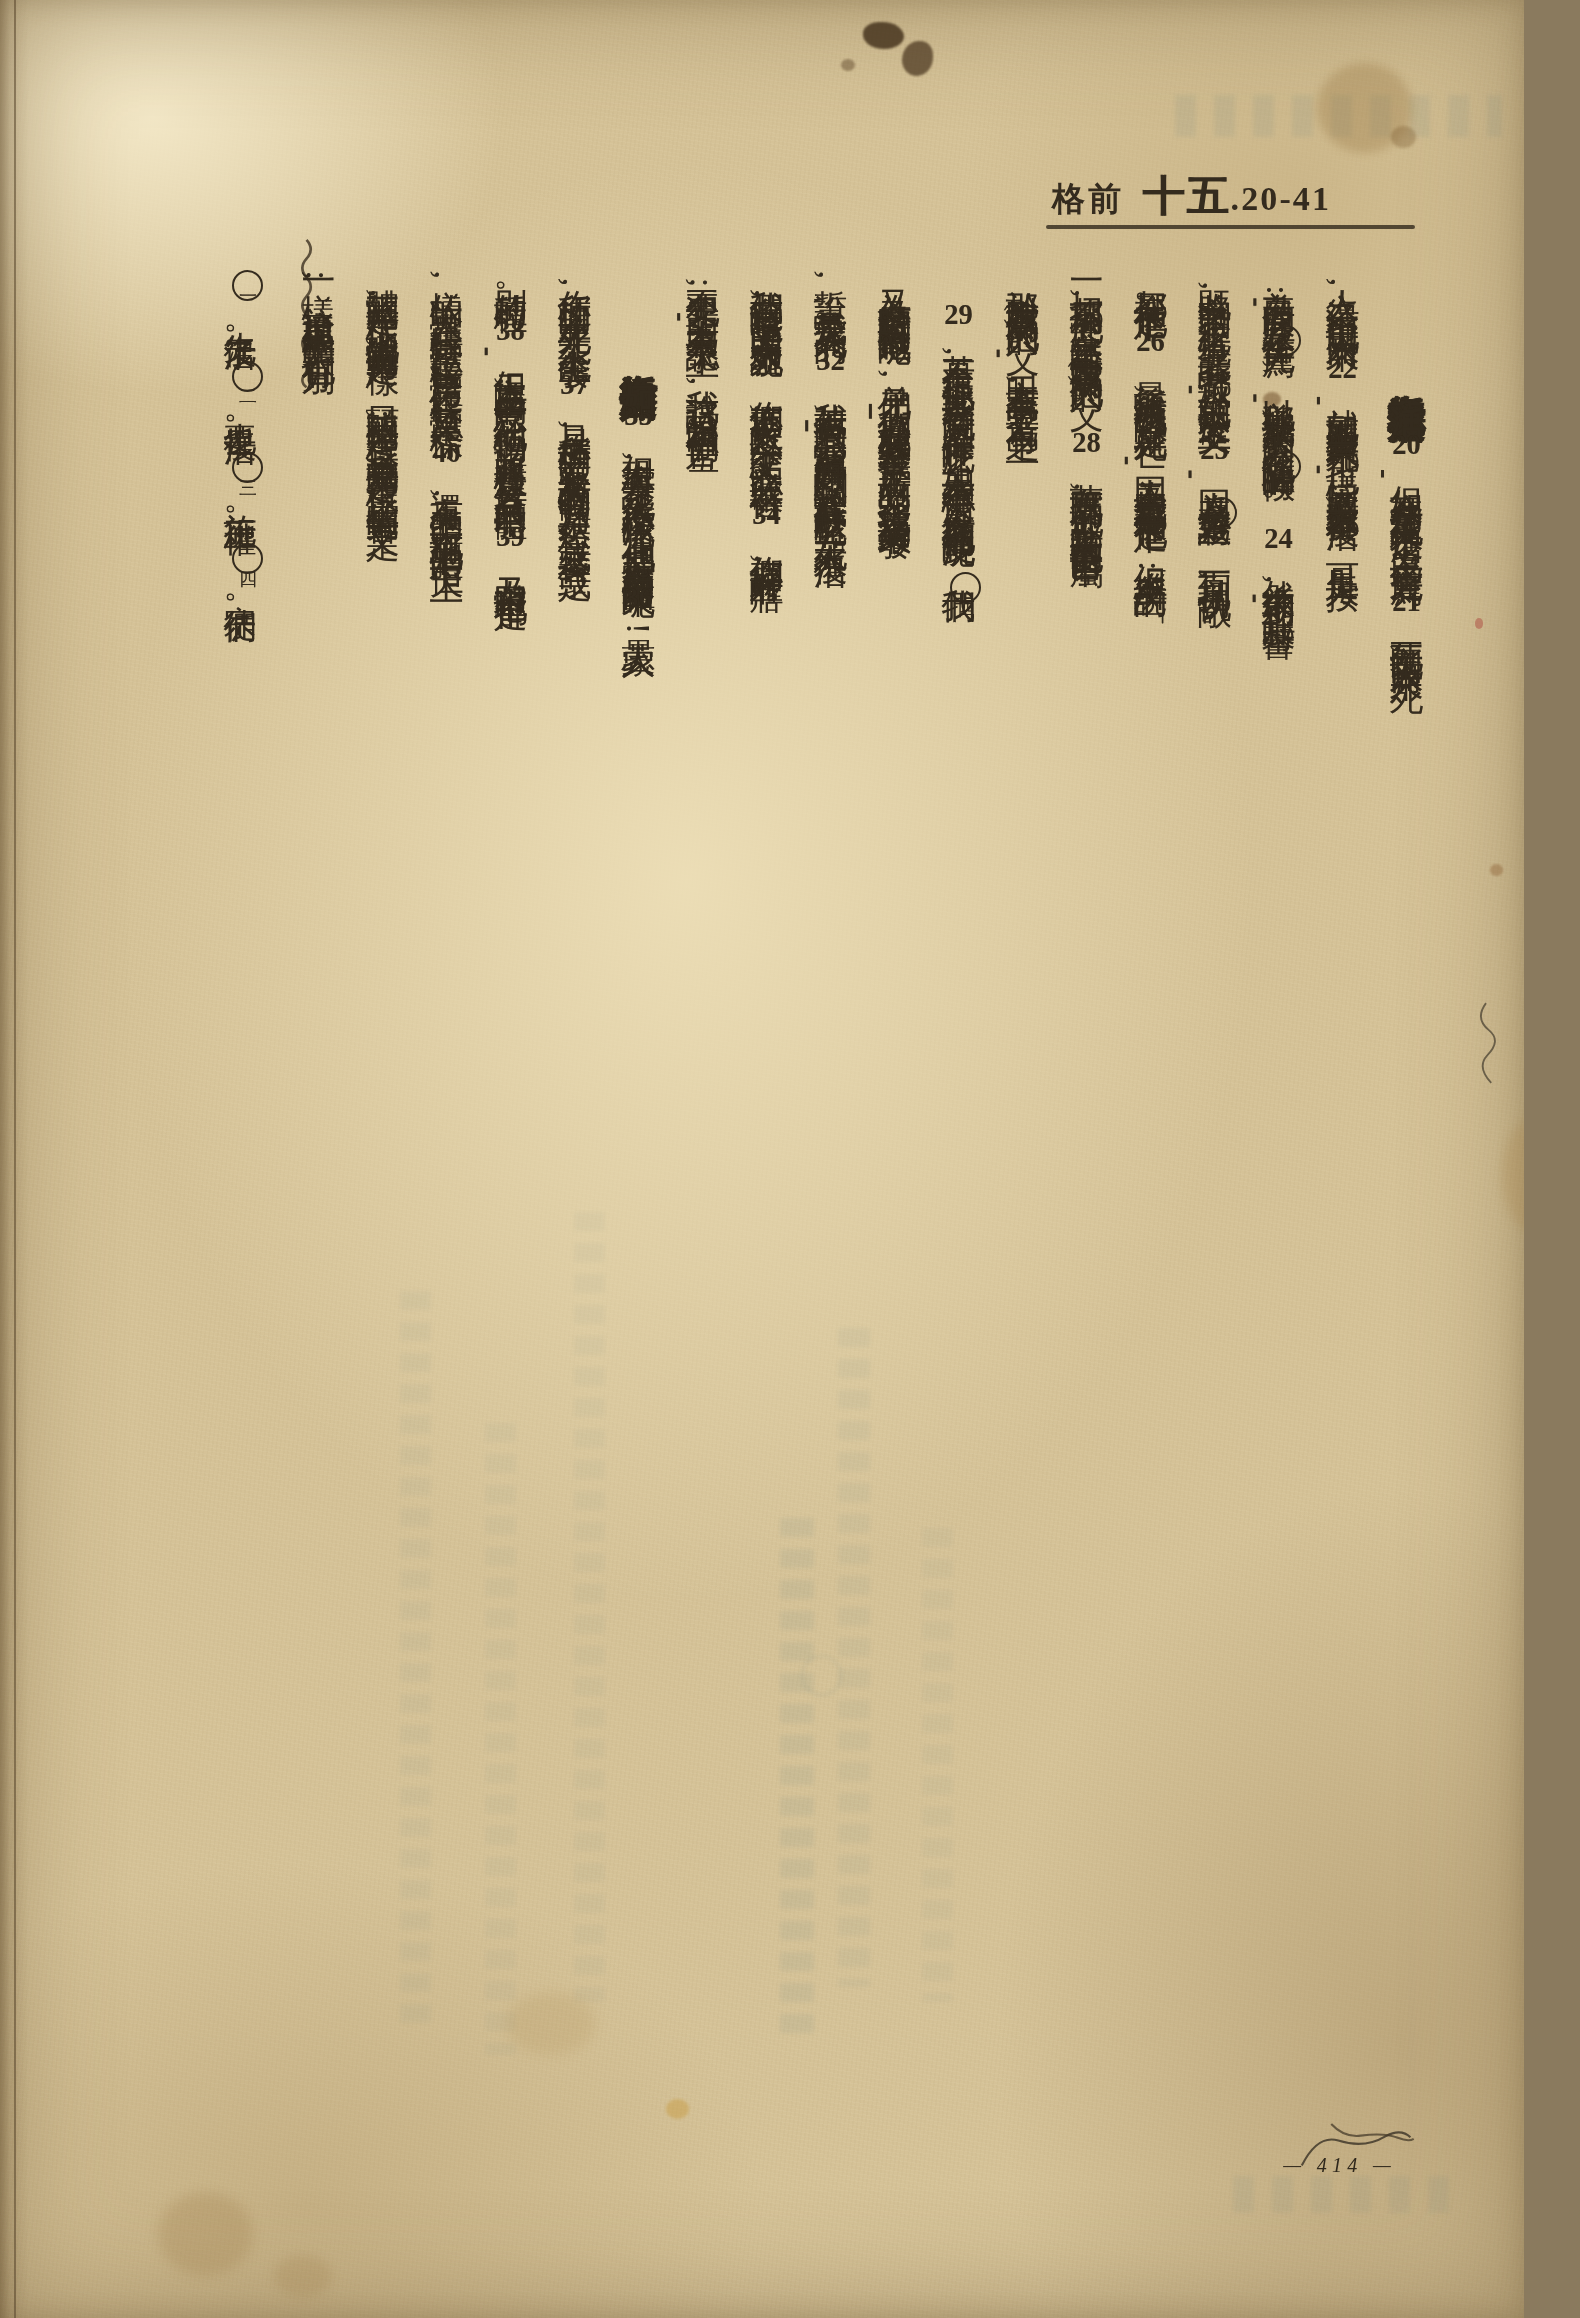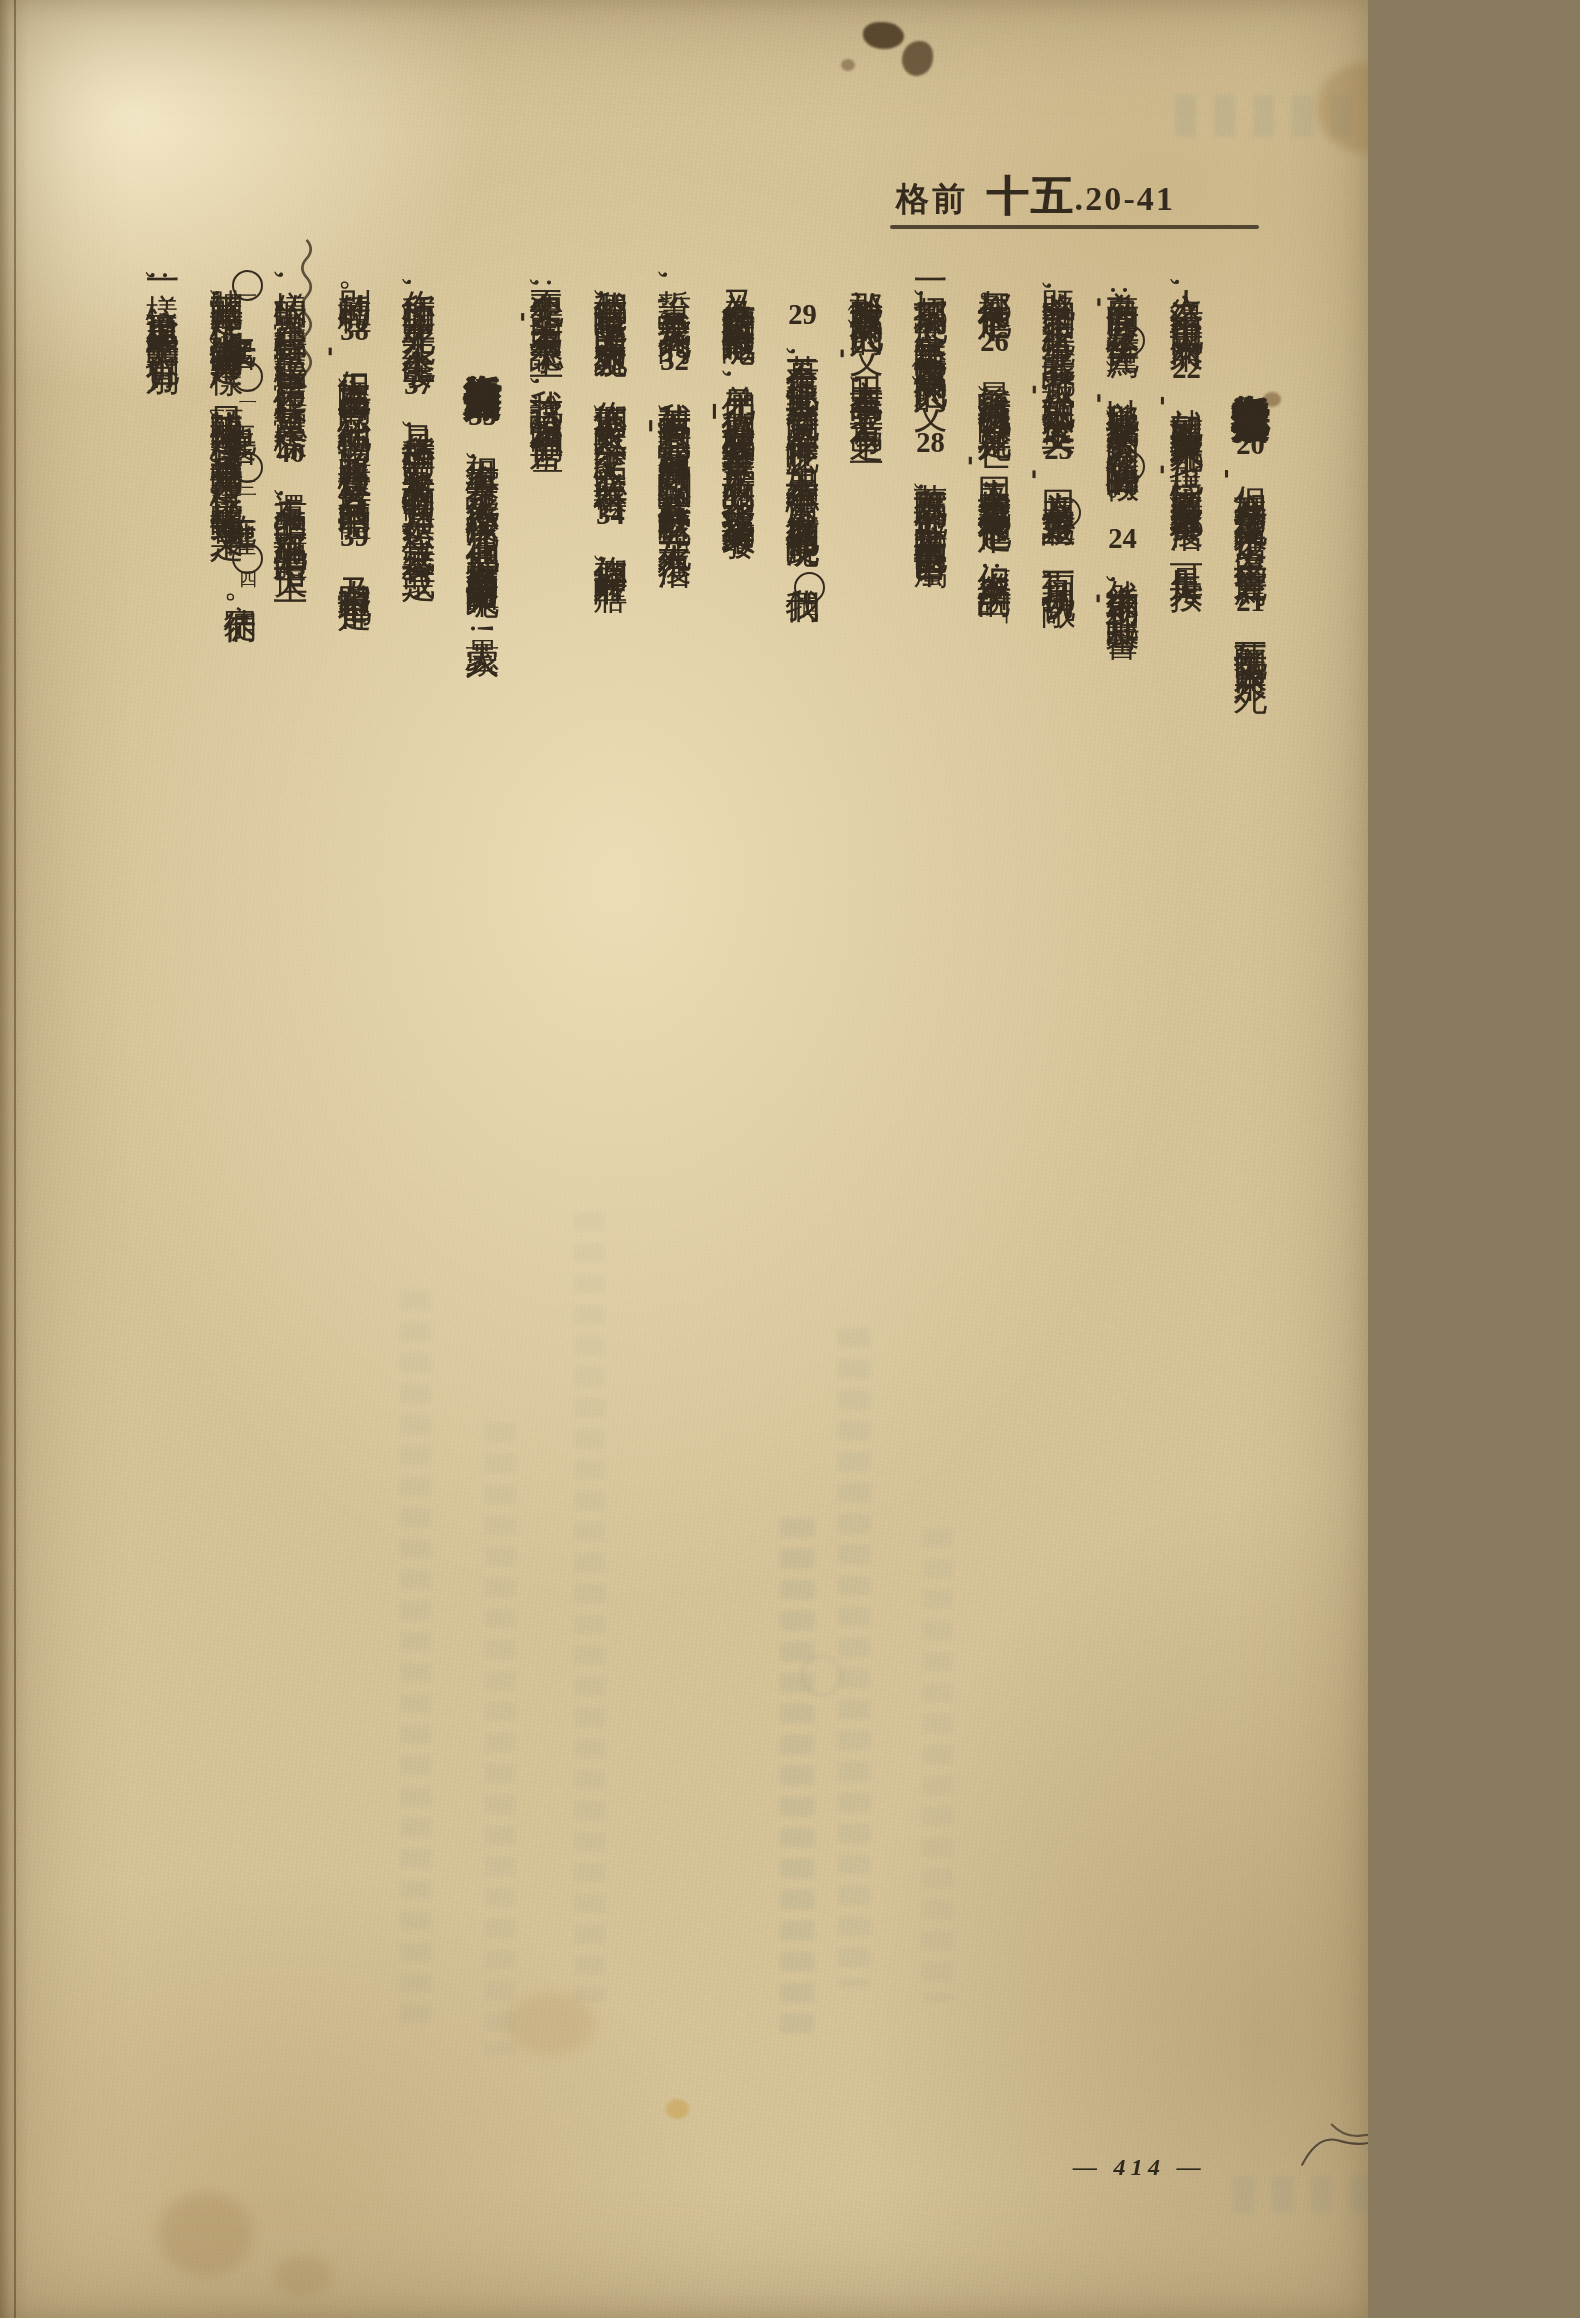--- a/index.html
+++ b/index.html
@@ -1,17 +1,17 @@
 <!DOCTYPE html>
 <html style="font-size:8.4px"><head>
 <meta charset="utf-8">
 <style>
   html,body{margin:0;padding:0;}
   body{width:1581px;height:2319px;background:#8a7a5e;font-family:"Liberation Serif","DejaVu Serif",serif;}
-  .page{position:relative;width:1368px;height:2319px;overflow:hidden;
+  .page{position:relative;width:1524px;height:2319px;overflow:hidden;
     background-color:#d5c297;
     background-image:
       radial-gradient(790px 1001px at 45% 38%, rgba(238,224,185,.9), rgba(238,224,185,0) 72%),
       radial-gradient(501px 395px at 10% 5%, rgba(244,233,201,.95), rgba(244,233,201,0) 70%),
       radial-gradient(580px 790px at 92% 88%, rgba(150,124,82,.38), rgba(150,124,82,0) 70%),
       radial-gradient(474px 369px at 85% 8%, rgba(196,173,126,.55), rgba(196,173,126,0) 70%),
       radial-gradient(632px 474px at 20% 95%, rgba(168,142,96,.35), rgba(168,142,96,0) 72%),
       repeating-linear-gradient(97deg, rgba(120,100,60,.035) 0 1.6px, rgba(0,0,0,0) 1.6px 4.2px),
       repeating-linear-gradient(8deg, rgba(255,250,228,.05) 0 1.1px, rgba(0,0,0,0) 1.1px 3.7px);
     box-shadow: inset 0 0 116px rgba(96,74,40,.42), inset 0 0 26px rgba(96,74,40,.25);
@@ -42,21 +42,21 @@
   .circ{display:inline-block;width:27px;height:27px;border:2.1px solid currentColor;border-radius:50%;
     line-height:27px;text-align:center;font-size:18px;letter-spacing:0;vertical-align:middle;margin:4.2px 0;}
 
   
   #footnotes{position:absolute;top:266px;left:215px;height:1054px;writing-mode:vertical-rl;}
   .fncol{block-size:50px;line-height:50px;font-size:33px;letter-spacing:3.7px;white-space:nowrap;
     text-shadow:0 0 0.5px rgba(40,30,18,.35);}
   .wavy{position:absolute;left:294px;top:236px;}
 
   
-  .pageno{position:absolute;top:2154px;right:162px;font-size:24px;font-weight:700;font-style:italic;
+  .pageno{position:absolute;top:2154px;right:128px;font-size:20px;font-weight:400;font-style:italic;
     letter-spacing:5.3px;color:#2f281c;}
 
   
   .stain{position:absolute;border-radius:50%;}
   .ghost{position:absolute;filter:blur(2.1px);opacity:.55;}
   .gcol{background:repeating-linear-gradient(180deg, rgba(108,130,128,.20) 0 19px, rgba(0,0,0,0) 19px 31px);}
   .grow{background:repeating-linear-gradient(90deg, rgba(108,130,128,.22) 0 21px, rgba(0,0,0,0) 21px 39px);}
   .gring{border:2.1px solid rgba(108,130,128,.28);border-radius:50%;}
   svg.hair{position:absolute;overflow:visible;}
 </style>

